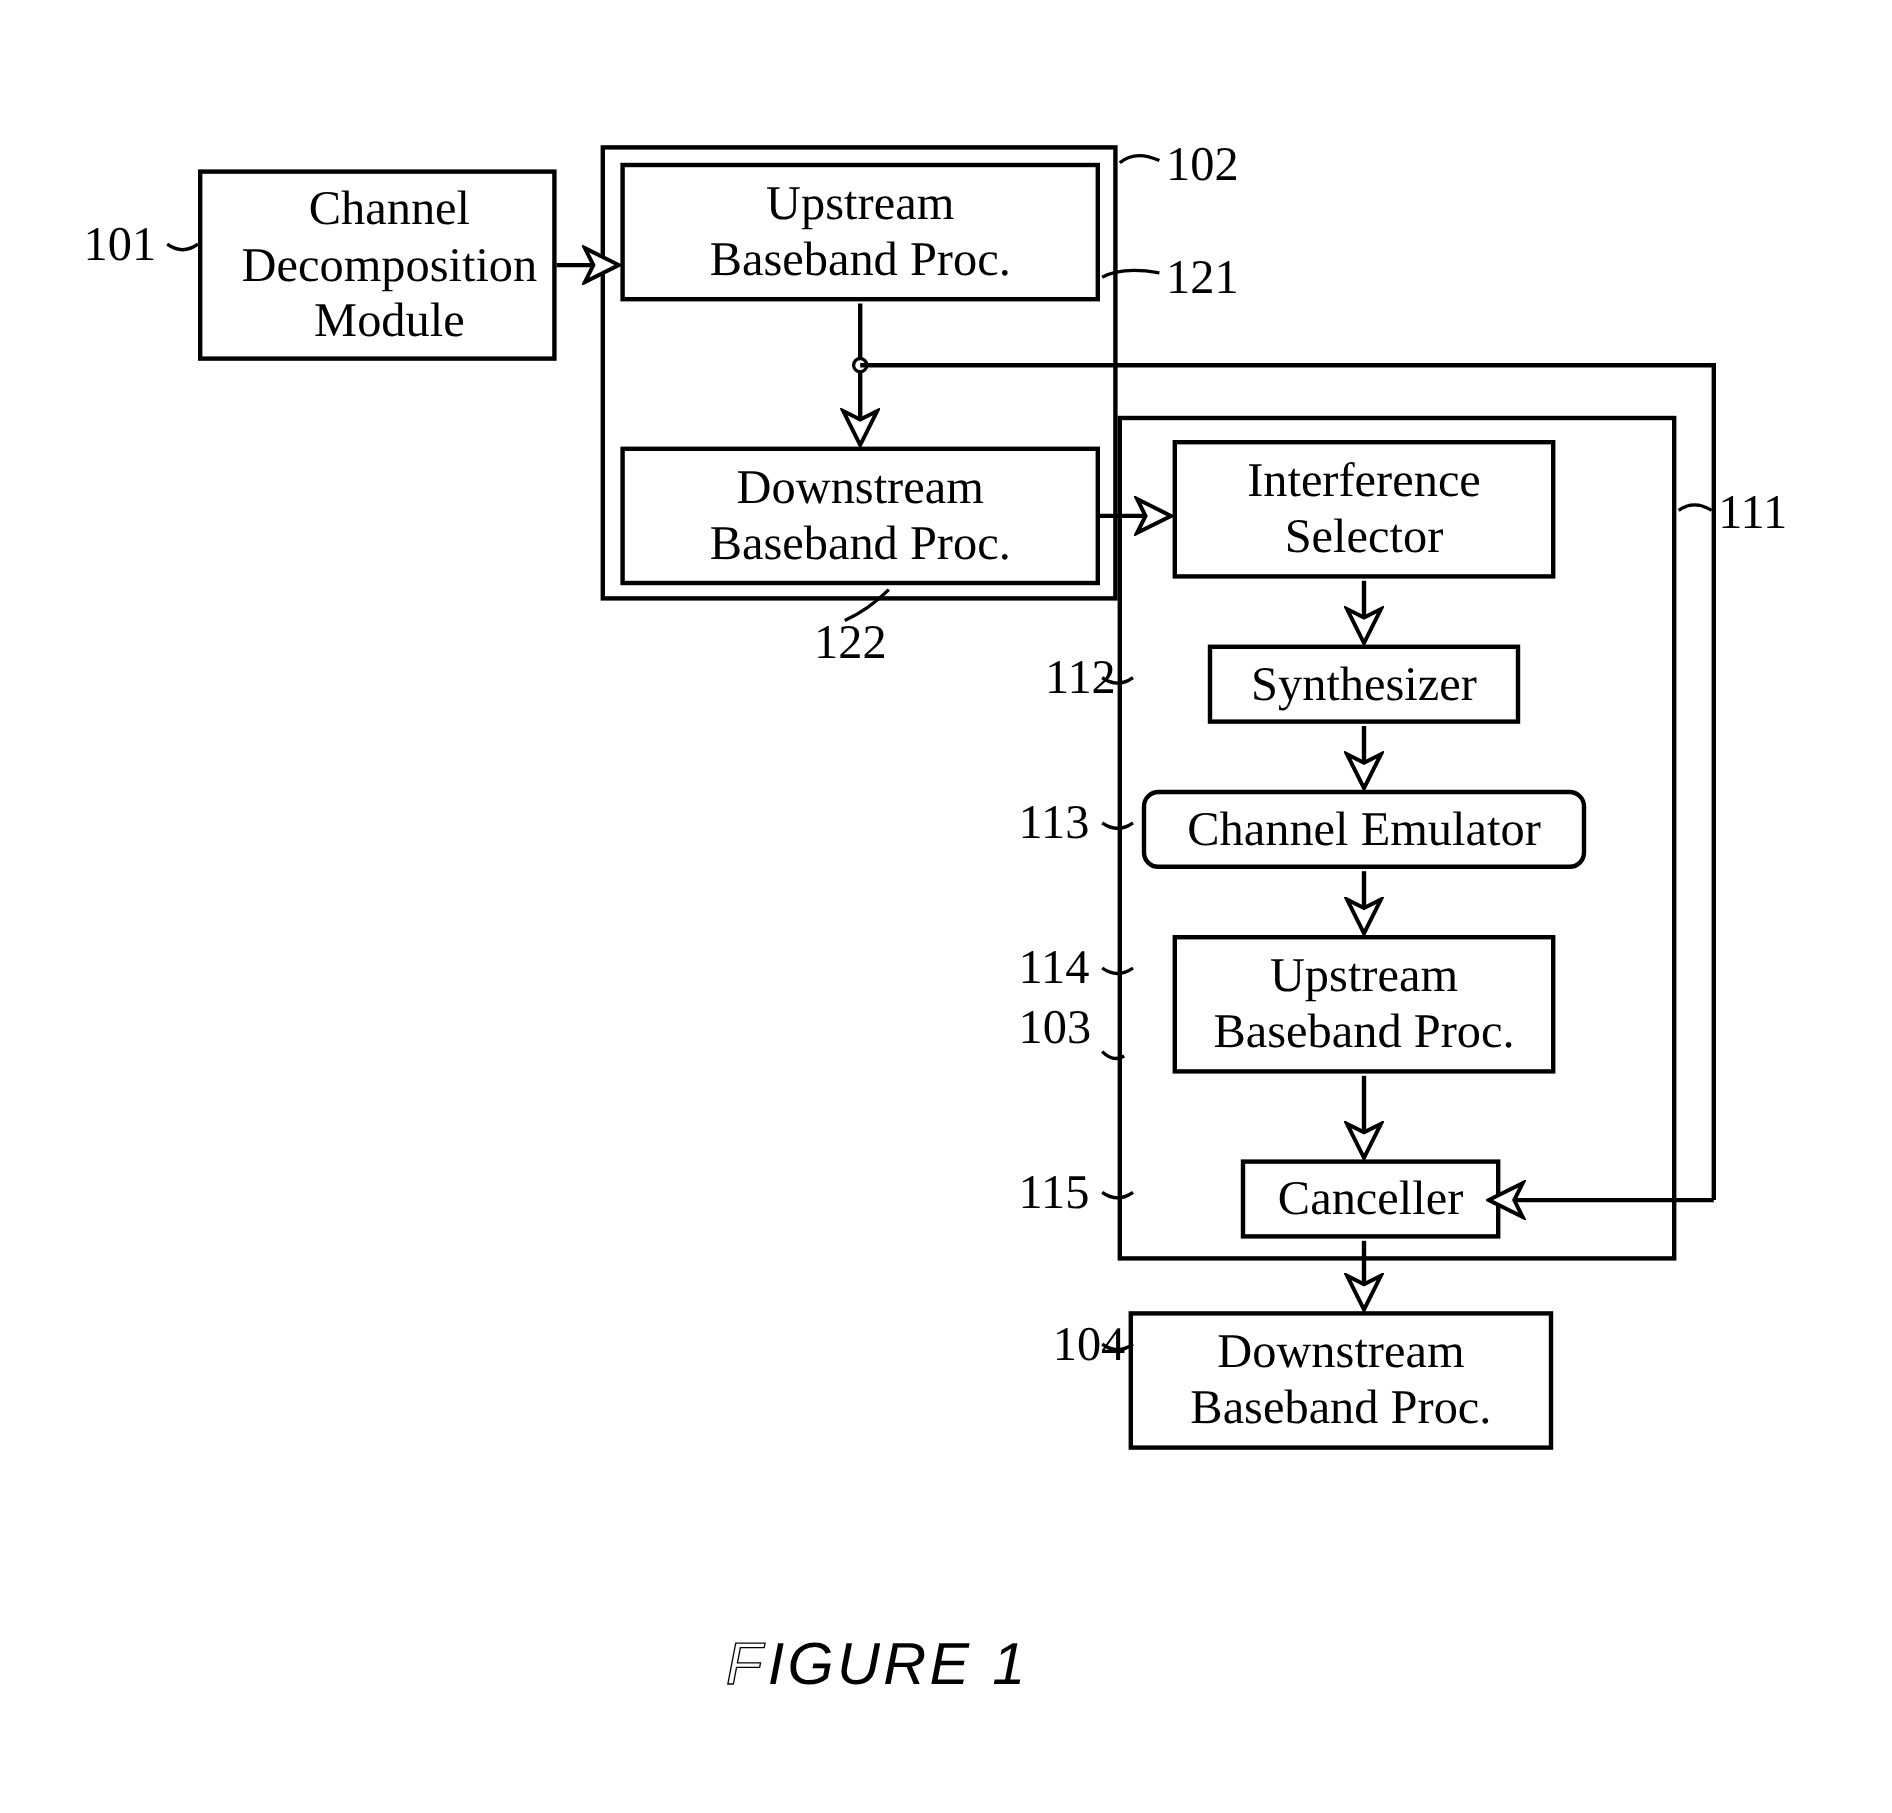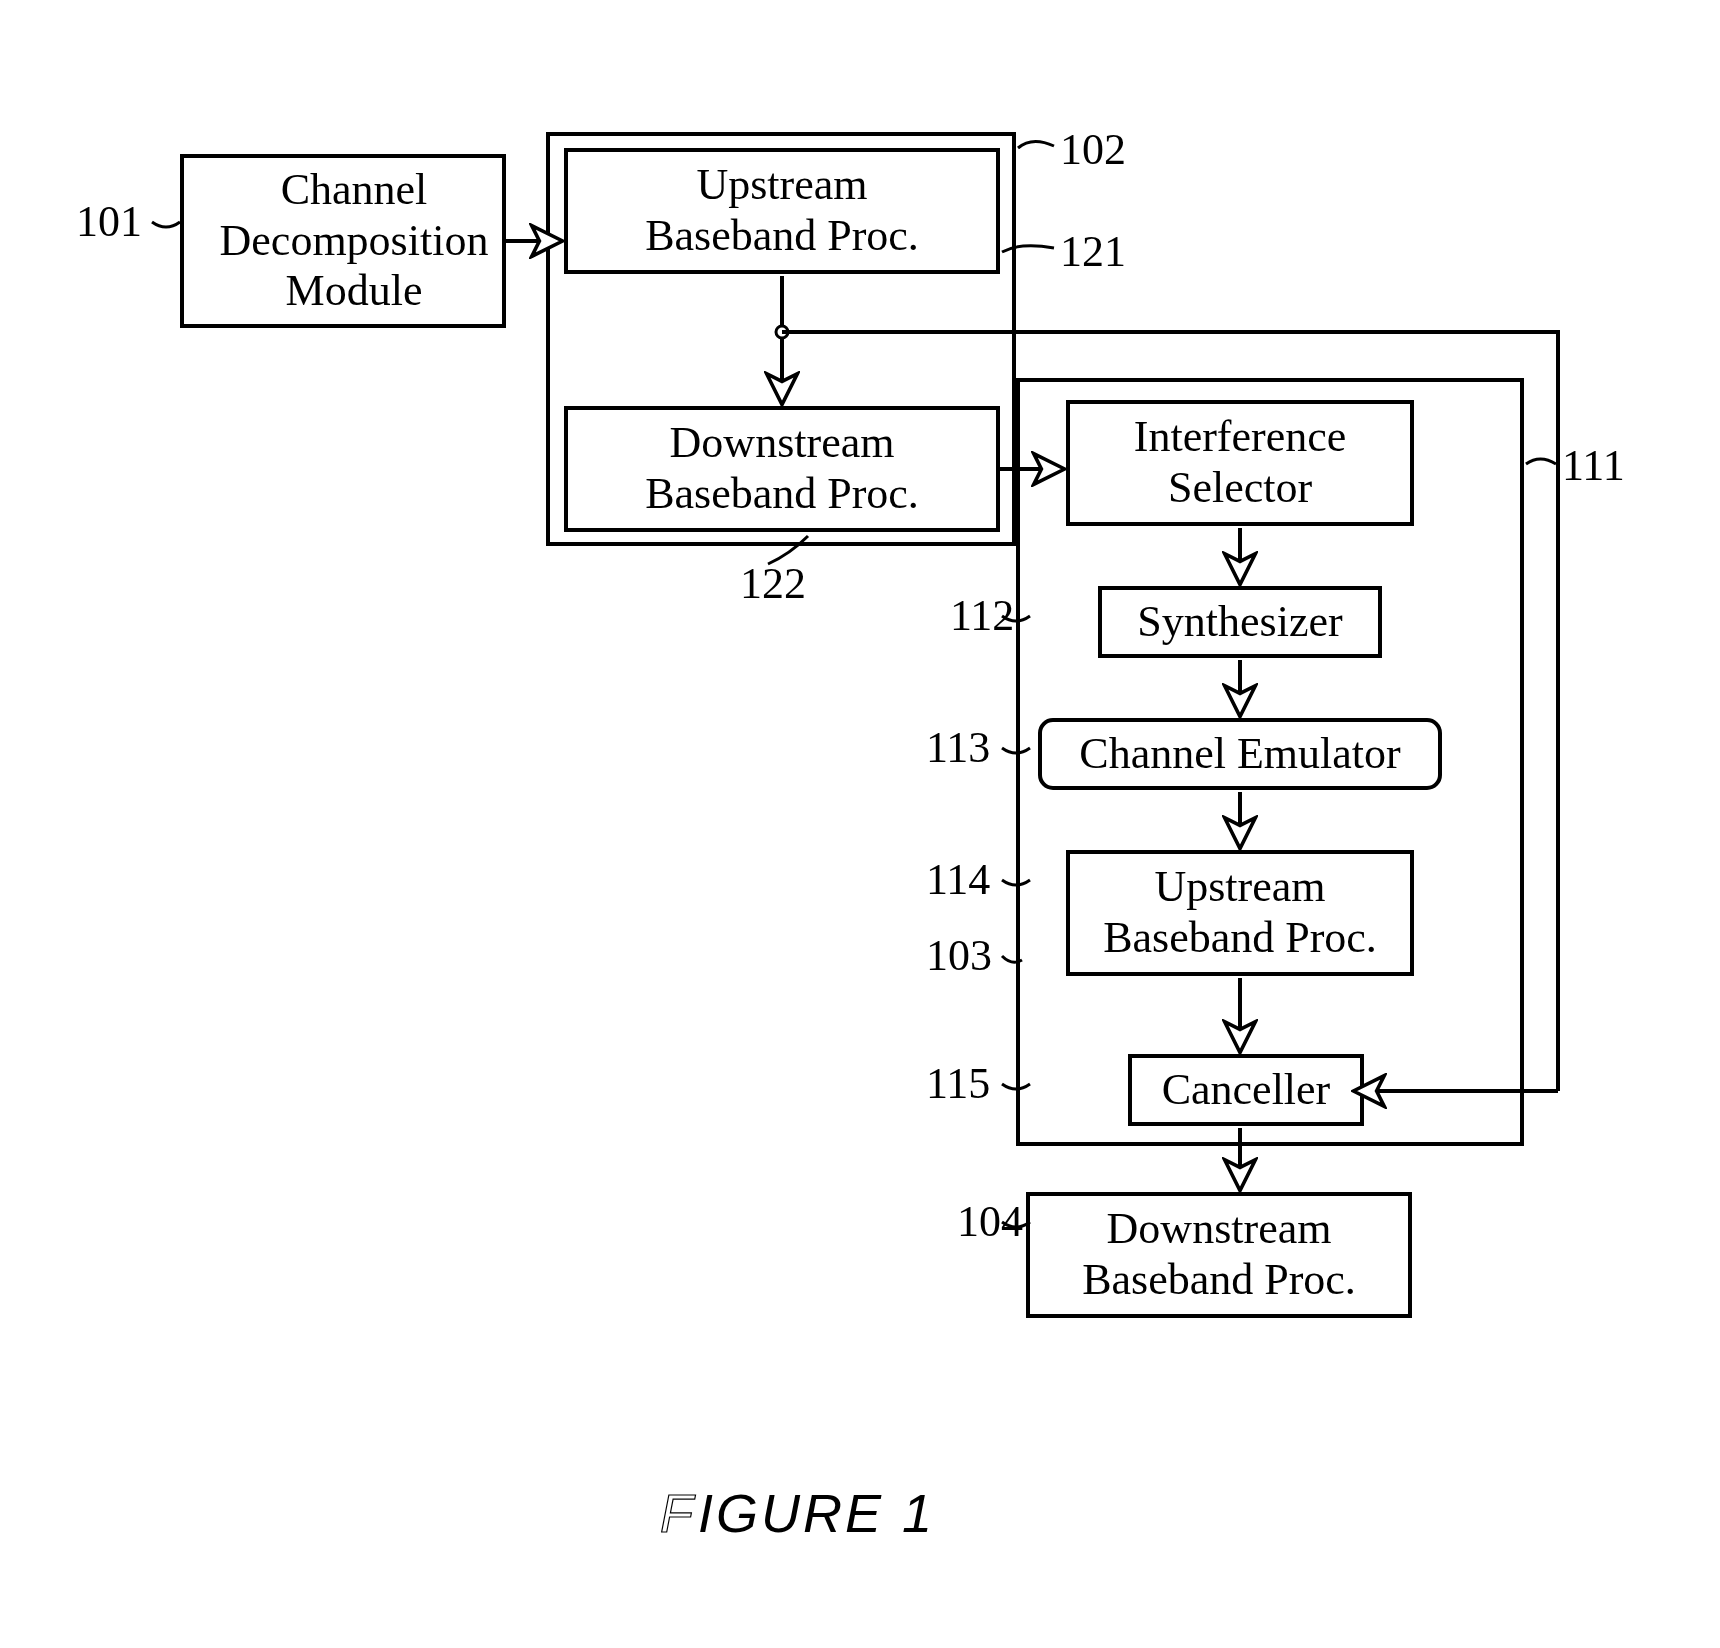--- a/index.html
+++ b/index.html
@@ -87,21 +87,21 @@
 Baseband Proc.</div>
 
   <div class="label" style="left:76px;  top:196px;">101</div>
   <div class="label" style="left:1060px; top:124px;">102</div>
   <div class="label" style="left:1060px; top:226px;">121</div>
   <div class="label" style="left:740px;  top:558px;">122</div>
   <div class="label" style="left:1562px; top:440px;">111</div>
   <div class="label" style="left:926px;  top:590px;margin-left:24px;">112</div>
   <div class="label" style="left:926px;  top:722px;">113</div>
   <div class="label" style="left:926px;  top:854px;">114</div>
-  <div class="label" style="left:926px;  top:930px;text-align:center;">103</div>
+  <div class="label" style="left:926px;  top:908px;text-align:center;">103</div>
   <div class="label" style="left:926px;  top:1058px;">115</div>
   <div class="label" style="left:940px;  top:1196px;margin-left:17px;">104</div>
 
   <svg class="wires" viewBox="0 0 1720 1648">
     <defs>
       <marker id="arrow" viewBox="0 0 14 14" refX="12" refY="7" markerWidth="9" markerHeight="9" orient="auto-start-reverse">
         <path d="M1,1 L13,7 L1,13 L4,7 Z" fill="#fff" stroke="#000" stroke-width="1.4"></path>
       </marker>
     </defs>
 

